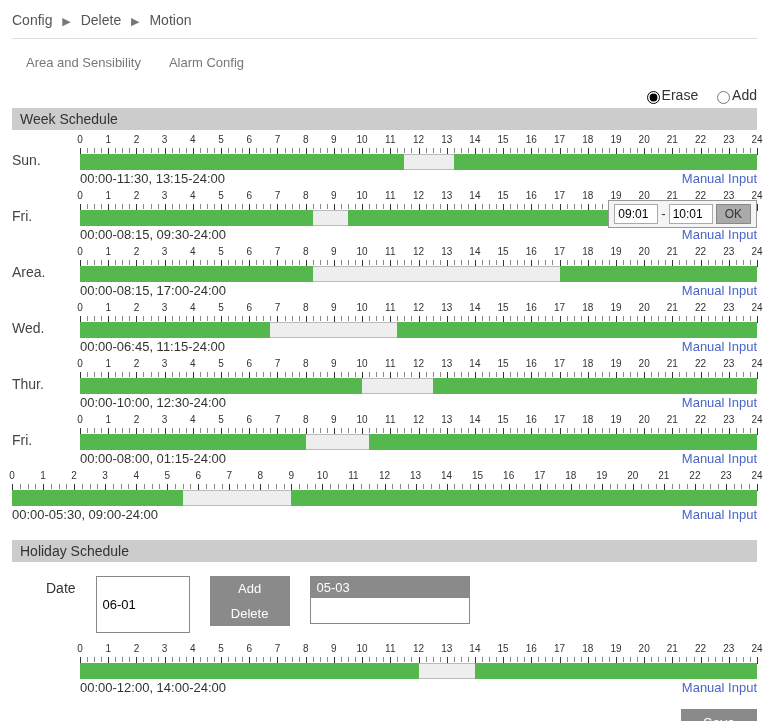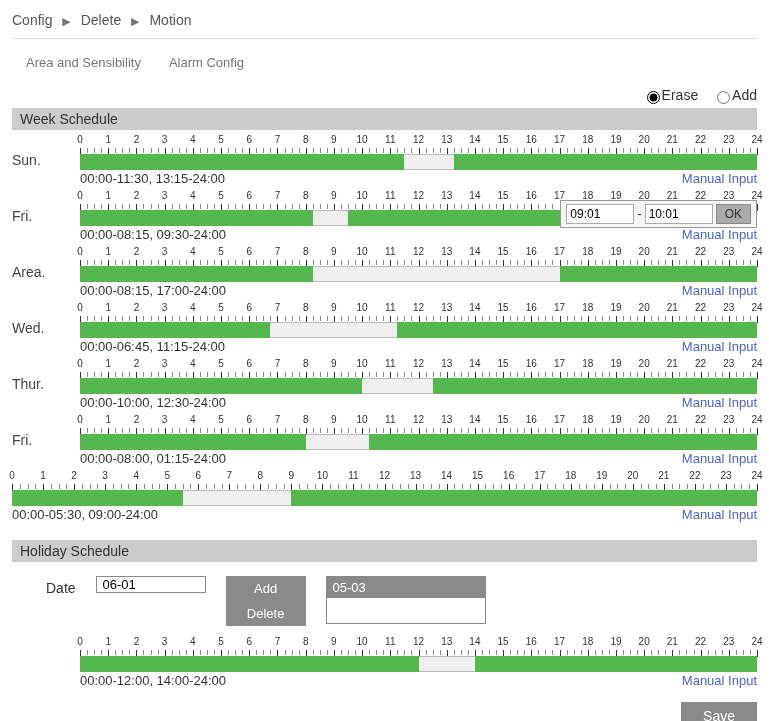--- a/index.html
+++ b/index.html
@@ -115,21 +115,21 @@
     top: 10px;
     background: #f4f4f4;
     border: 1px solid #999;
     padding: 3px 5px;
     display: flex;
     align-items: center;
     gap: 3px;
     z-index: 5;
   }
   .manual-popup input {
-    width: 68px;
+    width: 44px;
     font-size: 12px;
     border: 1px solid #aaa;
     padding: 2px 3px;
     text-align: left;
   }
   .manual-popup button {
     background: #aaa;
     border: 1px solid #888;
     color: #333;
     padding: 2px 8px;
@@ -139,23 +139,23 @@
   .holiday-controls {
     display: flex;
     align-items: flex-start;
     gap: 20px;
     margin: 14px 0 10px 0;
     padding-left: 34px;
   }
   .holiday-controls .lbl { font-size: 14px; padding-top:4px;}
   .holiday-controls input[type=text] {
     border: 1px solid #888;
-    padding: 0 6px;
+    padding: 20px 6px;
     font-size: 13px;
-    width: 110px;
+    width: 94px;
   }
   .btn-col { display:flex; flex-direction:column; gap:0;}
   .btn-gray {
     background: #8a8a8a;
     color: #fff;
     border: none;
     padding: 5px 20px;
     font-size: 13px;
     cursor: pointer;
     width: 80px;

